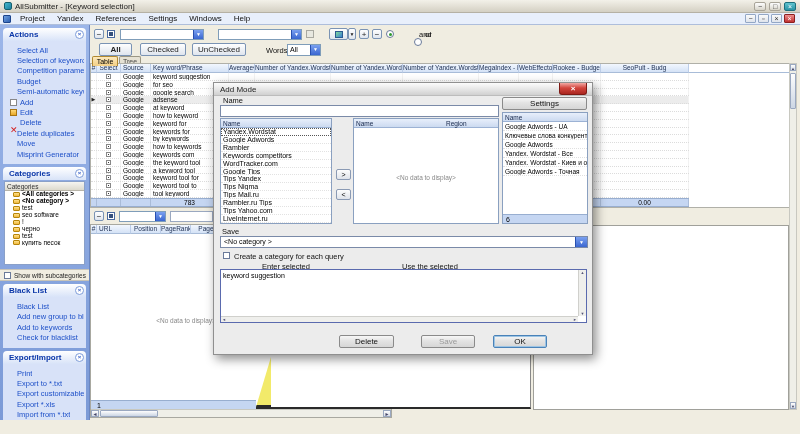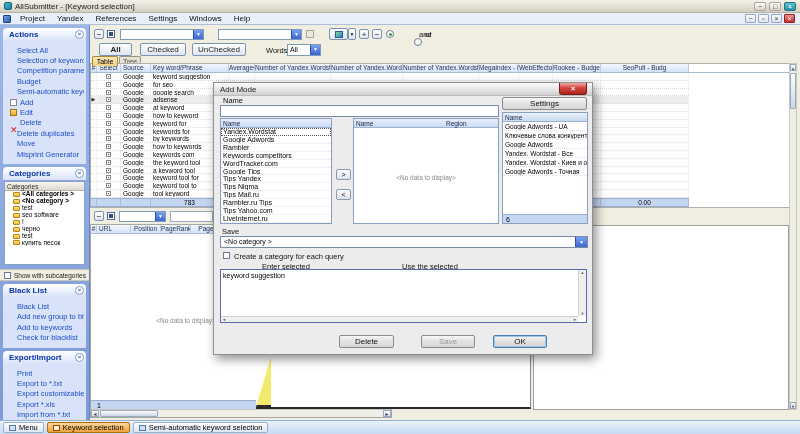--- a/index.html
+++ b/index.html
@@ -718,28 +718,14 @@
           <span>◄</span>
           <span>►</span>
         </div>
     </div>
 
     <div class="dlg-btn" style="left:125px;top:252px;width:55px;">Delete</div>
     <div class="dlg-btn dis" style="left:207px;top:252px;width:54px;">Save</div>
     <div class="dlg-btn focus" style="left:279px;top:252px;width:54px;">OK</div>
   </div>
 
-  <div id="taskbar">
-      <div class="task">
-        <span class="task-ico"></span>
-        <span>Menu</span>
-      </div>
-      <div class="task active">
-        <span class="task-ico"></span>
-        <span>Keyword selection</span>
-      </div>
-      <div class="task">
-        <span class="task-ico"></span>
-        <span>Semi-automatic keyword selection</span>
-      </div>
-    </div>
 
 </div>
 
 </body></html>

